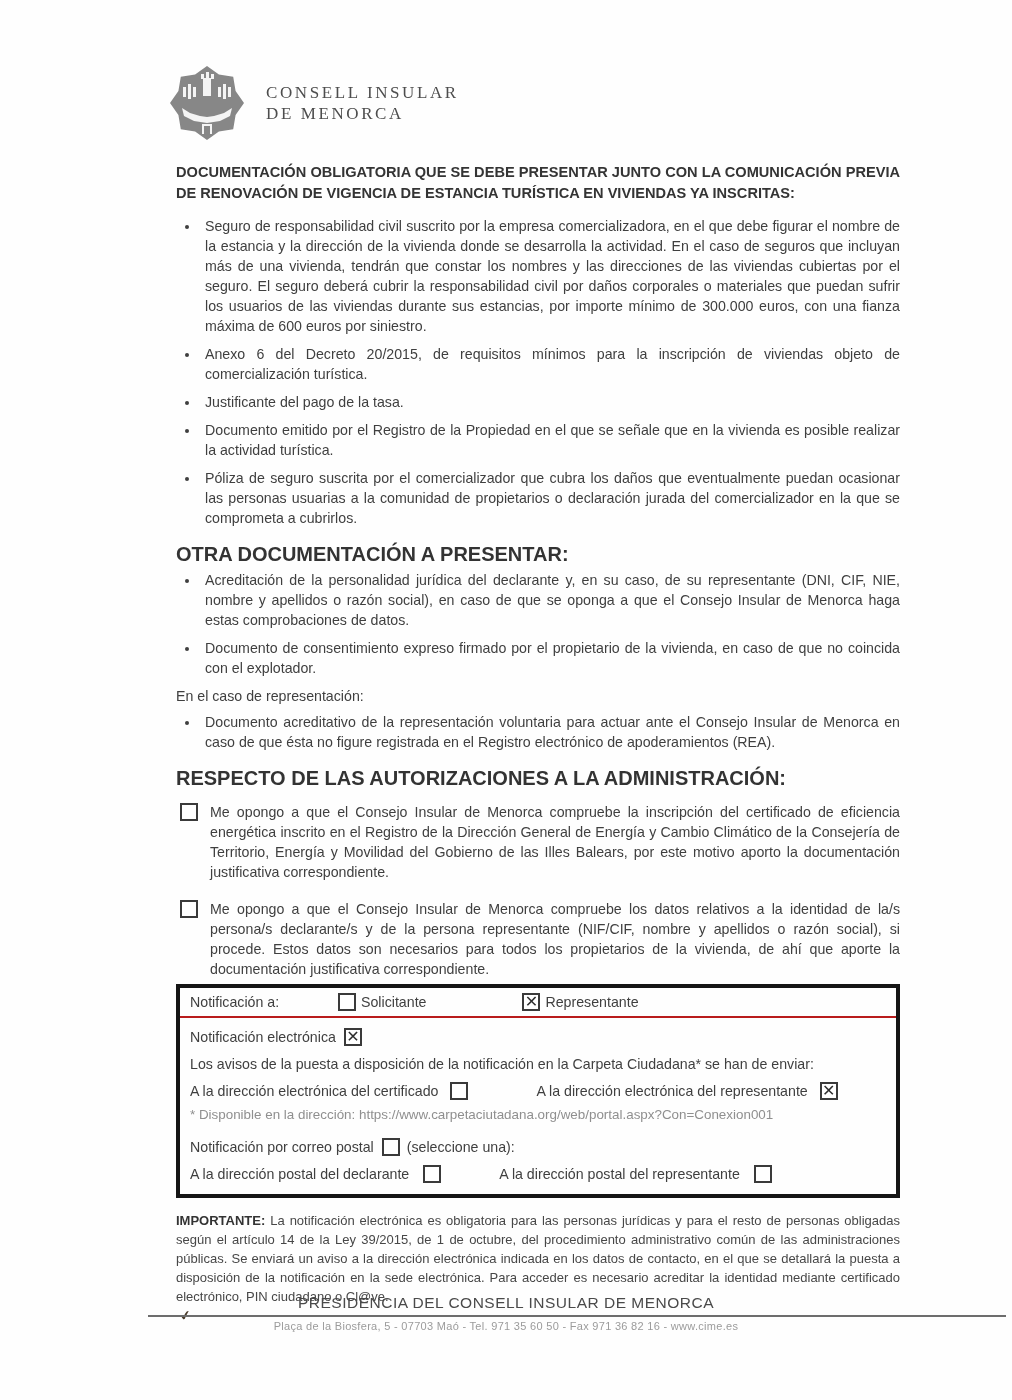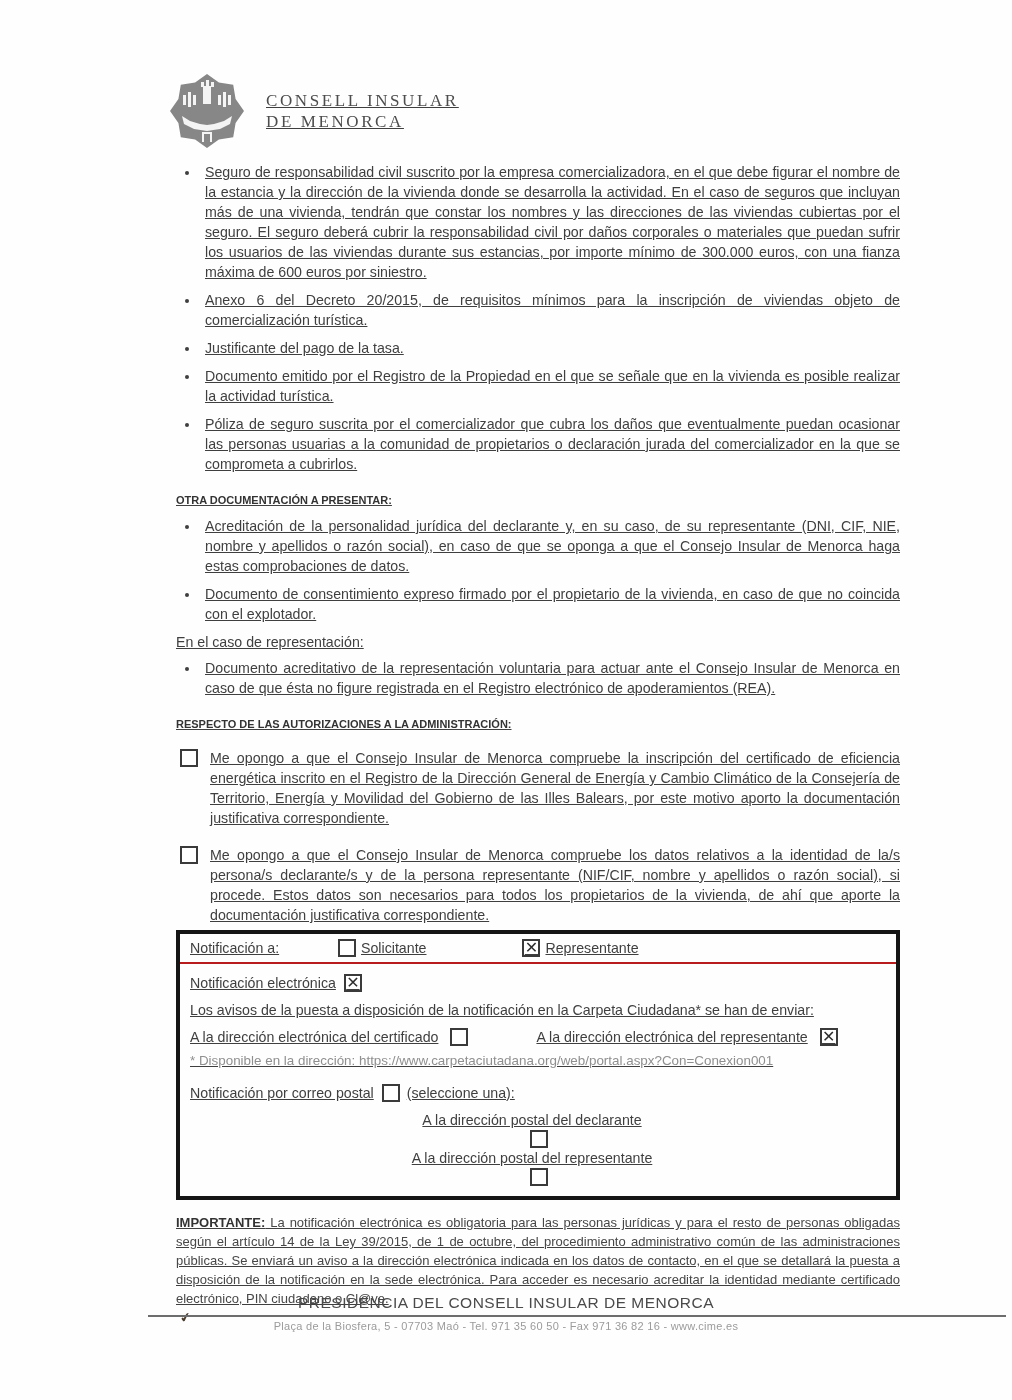--- a/index.html
+++ b/index.html
@@ -6,35 +6,35 @@
   .page{
     position:relative;
     width:1012px;height:1400px;
     background:#fefefe;
     margin:0 auto;
     font-family:"Liberation Sans","DejaVu Sans",sans-serif;
     color:#3f3f3f;
     overflow:hidden;
     box-sizing:border-box;
   }
-  .content{position:absolute;left:176px;width:724px;top:8px;text-decoration:underline;}
+  .content{position:absolute;left:176px;width:724px;top:0;}
   
   .logo-row{display:flex;align-items:center;margin-top:64px;margin-left:-6px;}
   .emblem{width:74px;height:78px;flex:0 0 auto;}
   .org-name{
     font-family:"Liberation Serif","DejaVu Serif",serif;
     font-size:17px;letter-spacing:2.6px;color:#4d4d4d;
     margin-left:22px;line-height:1.25;white-space:pre-line;
   }
   
   .doc-title{
     margin-top:20px;font-weight:bold;color:#343434;
     font-size:14.6px;line-height:21px;text-align:justify;
   }
-  .sec-heading{font-weight:bold;color:#333;font-size:11px;line-height:20px;}
+  .sec-heading{font-weight:bold;color:#333;font-size:20px;line-height:20px;}
   ul.bullets{margin:12px 0 0 0;padding-left:24px;list-style:disc outside;}
   ul.bullets li{padding-left:5px;margin-bottom:8px;font-size:14.2px;line-height:20px;text-align:justify;}
   ul.bullets.tight{margin-top:6px;}
   .plain-line{font-size:14.2px;line-height:20px;margin-top:0;}
   
   .checkbox{
     display:inline-flex;align-items:center;justify-content:center;
     width:18px;height:18px;border:2px solid #3a3a3a;background:#fff;
     font-size:16px;font-weight:bold;color:#2e2e2e;line-height:1;
     vertical-align:-4px;flex:0 0 auto;box-sizing:border-box;
@@ -92,20 +92,21 @@
         <rect x="41" y="10" width="3" height="5" fill="#f4f4f4"></rect>
         <path d="M12 44 L20 49 L30 52 L37 53 L44 52 L54 49 L62 44 L60 52 L50 57 L37 59 L24 57 L14 52 Z" fill="#f4f4f4"></path>
         <rect x="32" y="60" width="10" height="10" fill="#f4f4f4"></rect>
         <rect x="34" y="62" width="6" height="8" fill="#878787"></rect>
       </svg>
       <div class="org-name">CONSELL INSULAR
 DE MENORCA</div>
     </div>
 
     
+    <div class="doc-title">DOCUMENTACIÓN OBLIGATORIA QUE SE DEBE PRESENTAR JUNTO CON LA COMUNICACIÓN PREVIA DE RENOVACIÓN DE VIGENCIA DE ESTANCIA TURÍSTICA EN VIVIENDAS YA INSCRITAS:</div>
 
     
     <ul class="bullets">
       <li>Seguro de responsabilidad civil suscrito por la empresa comercializadora, en el que debe figurar el nombre de la estancia y la dirección de la vivienda donde se desarrolla la actividad. En el caso de seguros que incluyan más de una vivienda, tendrán que constar los nombres y las direcciones de las viviendas cubiertas por el seguro. El seguro deberá cubrir la responsabilidad civil por daños corporales o materiales que puedan sufrir los usuarios de las viviendas durante sus estancias, por importe mínimo de 300.000 euros, con una fianza máxima de 600 euros por siniestro.</li>
       <li>Anexo 6 del Decreto 20/2015, de requisitos mínimos para la inscripción de viviendas objeto de comercialización turística.</li>
       <li>Justificante del pago de la tasa.</li>
       <li>Documento emitido por el Registro de la Propiedad en el que se señale que en la vivienda es posible realizar la actividad turística.</li>
       <li>Póliza de seguro suscrita por el comercializador que cubra los daños que eventualmente puedan ocasionar las personas usuarias a la comunidad de propietarios o declaración jurada del comercializador en la que se comprometa a cubrirlos.</li>
     </ul>
 
@@ -163,21 +164,21 @@
           <span class="checkbox on" style="margin-left:12px;">✕</span>
         </div>
         <div class="nrow muted" style="margin-top:4px;">
           <span>* Disponible en la dirección: https://www.carpetaciutadana.org/web/portal.aspx?Con=Conexion001</span>
         </div>
         <div class="nrow" style="margin-top:12px;">
           <span>Notificación por correo postal</span>
           <span class="checkbox" style="margin-left:8px;"></span>
           <span style="margin-left:7px;">(seleccione una):</span>
         </div>
-        <div class="nrow" style="margin-bottom:4px;flex-direction:column;">
+        <div class="nrow" style="margin-bottom:4px;">
           <span>A la dirección postal del declarante</span>
           <span class="checkbox" style="margin-left:14px;"></span>
           <span class="gap" style="width:58px;"></span>
           <span>A la dirección postal del representante</span>
           <span class="checkbox" style="margin-left:14px;"></span>
         </div>
       </div>
     </div>
 
     

